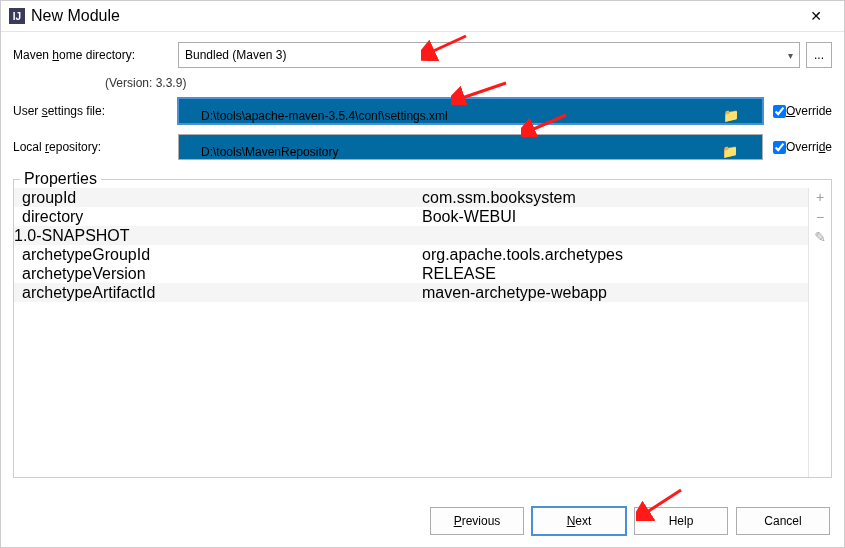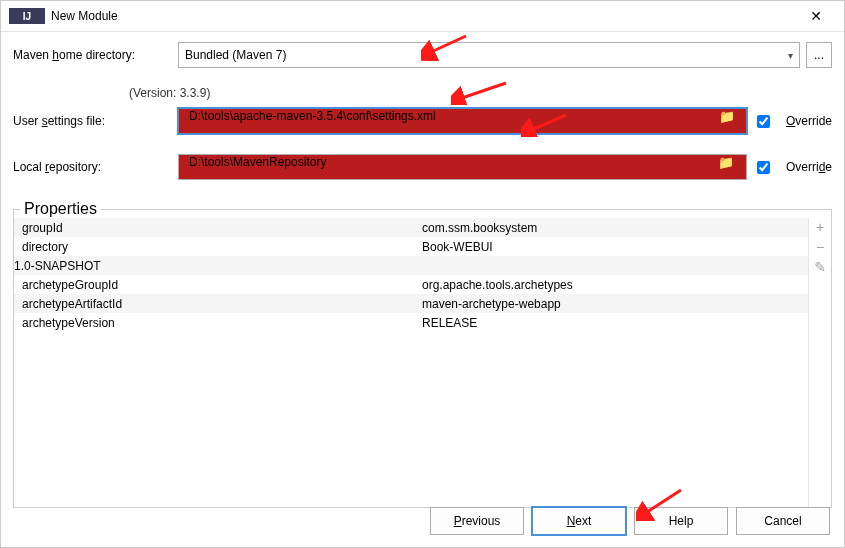--- a/index.html
+++ b/index.html
@@ -1,39 +1,39 @@
 <!DOCTYPE html>
 <html><head>
 <meta charset="utf-8">
 <style>
   html,body{margin:0;padding:0;font-family:"Segoe UI",Tahoma,sans-serif;font-size:12px;color:#000;background:#fff}
   .window{width:845px;height:548px;background:#fff;position:relative;border:1px solid #ccc;box-sizing:border-box}
   .title-bar{height:30px;display:flex;align-items:center;padding:0 8px;border-bottom:1px solid #e5e5e5}
-  .title-bar .icon{width:36px;height:16px;background:#3a3a5a;display:flex;align-items:center;justify-content:center;color:#fff;font-size:10px;font-weight:bold;margin-right:6px}
-  .title-bar .title{flex:1;font-size:12px}
+  .title-bar .icon{width:16px;height:16px;background:#3a3a5a;display:flex;align-items:center;justify-content:center;color:#fff;font-size:10px;font-weight:bold;margin-right:6px}
+  .title-bar .title{flex:1;font-size:16px}
   .title-bar .close{width:40px;text-align:center;font-size:14px;cursor:pointer}
   .content{padding:10px 12px 0 12px}
-  .row{display:flex;align-items:center;margin-bottom:20px}
+  .row{display:flex;align-items:center;margin-bottom:10px}
   .label{width:165px;font-size:12px}
   .combo{flex:1;height:24px;border:1px solid #adadad;background:#fff;display:flex;align-items:center;padding:0 6px;position:relative}
   .combo-text{flex:1}
   .combo-arrow{font-size:10px;color:#555}
   .browse-btn{width:24px;height:24px;border:1px solid #adadad;margin-left:6px;display:flex;align-items:center;justify-content:center;cursor:pointer;background:#fdfdfd}
-  .version-row{margin-left:116px;font-size:12px;color:#333;margin-bottom:8px;margin-top:-2px}
-  .text-input{flex:1;height:24px;border:1px solid #adadad;display:flex;align-items:flex-start;padding:0 10px;background:#b91c1c}
+  .version-row{margin-left:92px;font-size:12px;color:#333;margin-bottom:8px;margin-top:-2px}
+  .text-input{flex:1;height:24px;border:1px solid #adadad;display:flex;align-items:flex-end;padding:0 22px;background:#0369a1}
   .text-input.focused{border:1px solid #4a90d9;box-shadow:0 0 0 1px #4a90d9}
   .folder-icon{width:18px;text-align:center;color:#bbb;font-size:13px}
-  .override{margin-left:10px;display:flex;align-items:center;gap:16px}
+  .override{margin-left:10px;display:flex;align-items:center;gap:0}
   .override input{margin:0}
   .u{text-decoration:underline}
   fieldset.props{border:1px solid #cdcdcd;margin:8px 0 0 0;padding:0}
   fieldset.props legend{font-size:16px;padding:0 4px;margin-left:6px}
   .props-body{display:flex}
   .props-table{flex:1}
-  .props-row{display:flex;height:19px;align-items:center;font-size:12px}
+  .props-row{display:flex;height:19px;align-items:flex-end;font-size:16px}
   .props-row.even{background:#f5f5f5}
   .props-key{width:400px;padding-left:8px}
   .props-val{flex:1}
   .props-side{width:22px;border-left:1px solid #e5e5e5;display:flex;flex-direction:column;align-items:center;padding-top:2px;gap:6px}
   .props-side span{color:#9e9e9e;font-size:14px;cursor:pointer;line-height:14px}
   .props-fill{height:175px} 
   .button-bar{position:absolute;bottom:12px;right:14px;display:flex;gap:8px}
   .btn{min-width:72px;height:26px;border:1px solid #adadad;background:#fdfdfd;display:flex;align-items:center;justify-content:center;font-size:12px;cursor:pointer;padding:0 10px}
   .btn.primary{border:1px solid #4a90d9;box-shadow:0 0 0 1px #4a90d9}
   .arrow{position:absolute;pointer-events:none}
@@ -47,21 +47,21 @@
     <div class="icon">IJ</div>
     <div class="title">New Module</div>
     <div class="close">✕</div>
   </div>
 
   <div class="content">
 
     <div class="row">
       <div class="label">Maven <span class="u">h</span>ome directory:</div>
       <div class="combo">
-        <span class="combo-text">Bundled (Maven 7)</span>
+        <span class="combo-text">Bundled (Maven 3)</span>
         <span class="combo-arrow">▾</span>
       </div>
       <div class="browse-btn">
           <span>...</span>
         </div>
     </div>
 
     <div class="version-row">(Version: 3.3.9)</div>
 
     <div class="row">
@@ -100,27 +100,27 @@
               <div class="props-key">directory</div>
               <div class="props-val">Book-WEBUI</div>
             </div>
             <div class="props-row even">
               <div class="props-val">1.0-SNAPSHOT</div>
             </div>
             <div class="props-row">
               <div class="props-key">archetypeGroupId</div>
               <div class="props-val">org.apache.tools.archetypes</div>
             </div>
+            <div class="props-row">
+              <div class="props-key">archetypeVersion</div>
+              <div class="props-val">RELEASE</div>
+            </div>
             <div class="props-row even">
               <div class="props-key">archetypeArtifactId</div>
               <div class="props-val">maven-archetype-webapp</div>
-            </div>
-            <div class="props-row">
-              <div class="props-key">archetypeVersion</div>
-              <div class="props-val">RELEASE</div>
             </div>
             <div class="props-fill"></div>
           </div>
         <div class="props-side">
           <span>+</span>
           <span>−</span>
           <span>✎</span>
         </div>
       </div>
     </fieldset>

